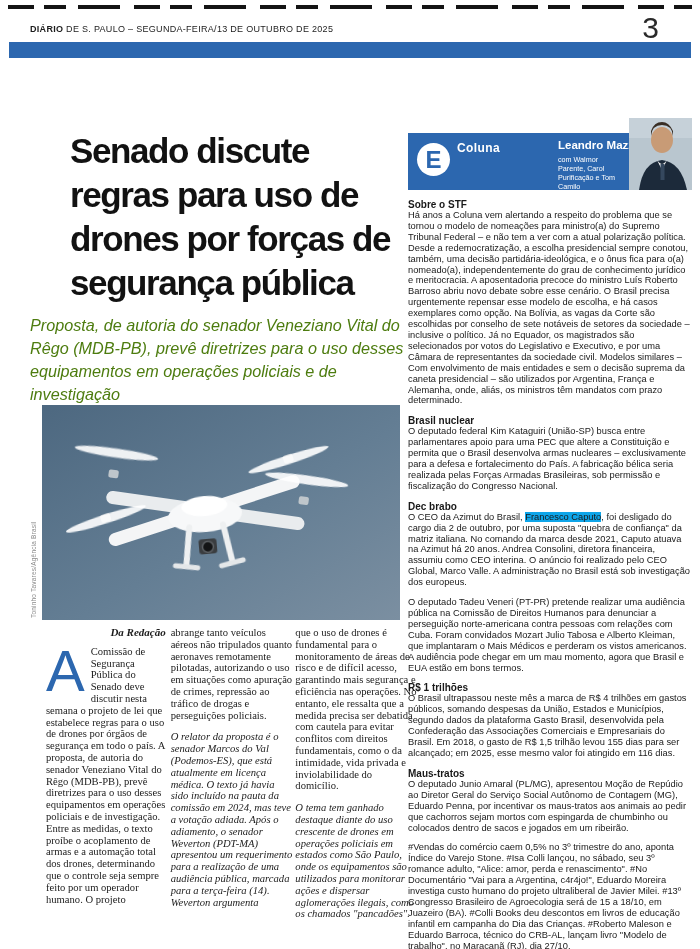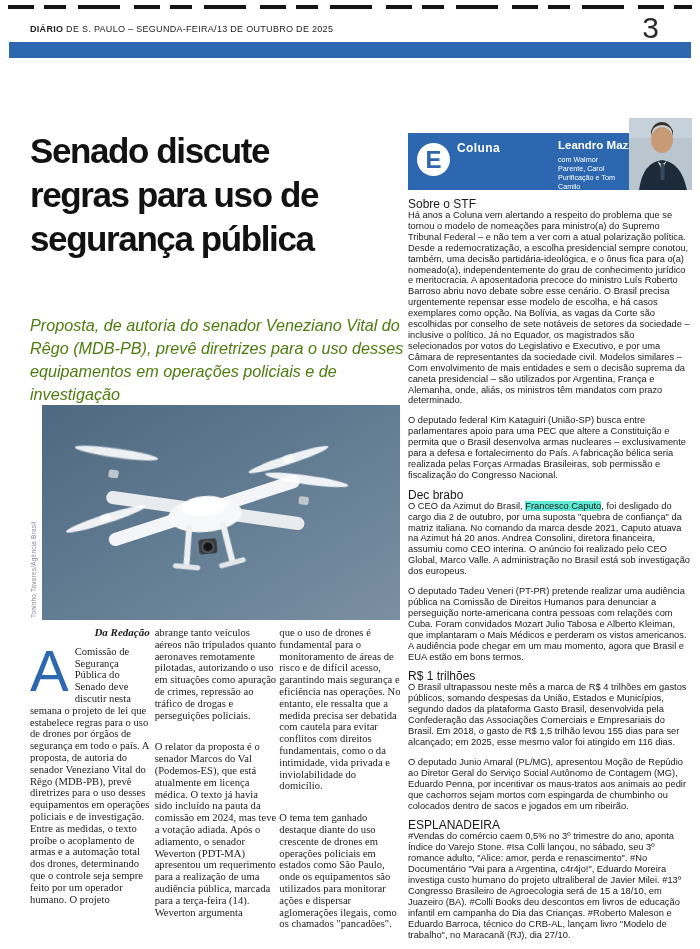--- a/index.html
+++ b/index.html
@@ -12,70 +12,71 @@
     background:repeating-linear-gradient(90deg,#141414 0 26px,transparent 26px 36px,#141414 36px 58px,transparent 58px 70px,#141414 70px 112px,transparent 112px 126px); }
 
   .masthead { position:absolute; top:24px; left:30px; font-size:9px; letter-spacing:.3px; color:#1c1c1c; }
   .masthead b { font-weight:700; }
   .page-number { position:absolute; top:11px; right:36px; font-size:30px; font-weight:400; color:#2a2a2a; }
   .blue-bar { position:absolute; top:42px; left:9px; width:682px; height:16px; background:#2c67af; }
 
   
   .headline { position:absolute; left:30px; top:129px; width:374px; font-size:35px; line-height:44px;
     font-weight:700; letter-spacing:-1.4px; color:#121212; }
-  .headline span { display:block; }
+  .headline span { display:block;margin-left:40px; }
   .subheadline { position:absolute; left:30px; top:314px; width:374px; font-style:italic; font-size:16.2px;
     line-height:23px; color:#4d7c0f; }
 
   .photo { position:absolute; left:42px; top:405px; width:358px; height:215px; overflow:hidden; }
   .photo svg { display:block; }
   .photo-credit { position:absolute; left:30px; top:458px; height:160px; writing-mode:vertical-rl;
     transform:rotate(180deg); font-size:6.5px; color:#8a8a8a; letter-spacing:.2px; white-space:nowrap; }
 
-  .article { position:absolute; left:30px; top:627px; width:372px; display:flex; gap:2px;
+  .article { position:absolute; left:46px; top:627px; width:372px; display:flex; gap:2px;
     font-family:"Liberation Serif", serif; font-size:10.6px; line-height:11.8px; color:#1b1b1b; }
   .article .col { flex:1; min-width:0; }
   .byline { font-style:italic; font-weight:700; font-size:11px; text-align:right; margin-bottom:7px; padding-right:3px; }
   .dropcap { float:left; font-family:"Liberation Sans", sans-serif; font-weight:400; font-size:58px;
     line-height:46px; color:#2c67af; margin:2px 6px 0 0; }
-  .article p + p { margin-top:20px; }
+  .article p + p { margin-top:10px;font-style:italic; }
 
   
   .esplanada { position:absolute; left:408px; top:133px; width:284px; }
   .esp-box { position:relative; width:284px; height:57px; background:#2c67af; color:#fff; }
   .esp-logo { position:absolute; left:9px; top:10px; width:33px; height:33px; background:#ffffff; border-radius:50%;
     color:#2c67af; font-weight:700; font-size:24px; display:flex; align-items:center; justify-content:center; }
   .esp-kicker { position:absolute; left:49px; top:8px; font-size:12px; font-weight:700; letter-spacing:.4px; }
   .esp-brand { position:absolute; left:49px; top:17px; font-size:19.5px; font-weight:700; letter-spacing:.2px; }
   .esp-url { position:absolute; left:9px; top:55px; font-size:11px; font-weight:700; }
   .esp-author { position:absolute; left:150px; top:6px; font-size:11.5px; font-weight:700; }
   .esp-with { position:absolute; left:150px; top:22px; font-size:7.2px; line-height:9px; width:66px; }
   .esp-photo { position:absolute; right:0; top:-15px; width:63px; height:72px; overflow:hidden; }
 
   .sections { margin-top:9px; width:282px; font-size:9.3px; line-height:10.9px; color:#191919; }
   .section { margin-bottom:9px; }
-  .sec-h { font-weight:400; font-size:12px; line-height:11px; }
-  .hl { background:#5eead4; }
+  .sec-h { font-weight:700; font-size:10px; line-height:11px; }
+  .hl { background:#0ea5e9; }
 </style>
 </head>
 <body>
 
 <div class="page">
 
   <div class="top-dashes"></div>
 
   <div class="masthead">
     <b>DIÁRIO</b><span> DE S. PAULO – SEGUNDA-FEIRA/13 DE OUTUBRO DE 2025</span>
   </div>
   <div class="page-number">3</div>
   <div class="blue-bar"></div>
 
   <h1 class="headline">
     <span>Senado discute</span>
     <span>regras para uso de</span>
+    <span>drones por forças de</span>
     <span>segurança pública</span>
   </h1>
 
   <div class="subheadline">Proposta, de autoria do senador Veneziano Vital do Rêgo (MDB-PB), prevê diretrizes para o uso desses equipamentos em operações policiais e de investigação</div>
 
   <div class="photo">
     <svg width="358" height="215" viewBox="0 0 358 215" xmlns="http://www.w3.org/2000/svg">
       <defs>
         <linearGradient id="sky" x1="0" y1="0" x2="1" y2="1">
           <stop offset="0" stop-color="#4d6880"></stop>
@@ -143,36 +144,37 @@
           <rect x="31.5" y="46" width="4" height="16" fill="#35485e"></rect>
         </svg>
       </div>
     </div>
     <div class="sections">
         <div class="section">
           <div class="sec-h">Sobre o STF</div>
           <div class="sec-b"><span>Há anos a Coluna vem alertando a respeito do problema que se tornou o modelo de nomeações para ministro(a) do Supremo Tribunal Federal – e não tem a ver com a atual polarização política. Desde a redemocratização, a escolha presidencial sempre conotou, também, uma decisão partidária-ideológica, e o ônus fica para o(a) nomeado(a), independentemente do grau de conhecimento jurídico e meritocracia. A aposentadoria precoce do ministro Luís Roberto Barroso abriu novo debate sobre esse cenário. O Brasil precisa urgentemente repensar esse modelo de escolha, e há casos exemplares como opção. Na Bolívia, as vagas da Corte são escolhidas por conselho de sete notáveis de setores da sociedade – inclusive o político. Já no Equador, os magistrados são selecionados por votos do Legislativo e Executivo, e por uma Câmara de representantes da sociedade civil. Modelos similares – Com envolvimento de mais entidades e sem o decisão suprema da caneta presidencial – são utilizados por Argentina, França e Alemanha, onde, aliás, os ministros têm mandatos com prazo determinado.</span></div>
         </div>
         <div class="section">
+          <div class="sec-h">Brasil nuclear</div>
           <div class="sec-b"><span>O deputado federal Kim Kataguiri (União-SP) busca entre parlamentares apoio para uma PEC que altere a Constituição e permita que o Brasil desenvolva armas nucleares – exclusivamente para a defesa e fortalecimento do País. A fabricação bélica seria realizada pelas Forças Armadas Brasileiras, sob permissão e fiscalização do Congresso Nacional.</span></div>
         </div>
         <div class="section">
           <div class="sec-h">Dec brabo</div>
           <div class="sec-b"><span>O CEO da Azimut do Brasil, </span><span class="hl">Francesco Caputo</span><span>, foi desligado do cargo dia 2 de outubro, por uma suposta "quebra de confiança" da matriz italiana. No comando da marca desde 2021, Caputo atuava na Azimut há 20 anos. Andrea Consolini, diretora financeira, assumiu como CEO interina. O anúncio foi realizado pelo CEO Global, Marco Valle. A administração no Brasil está sob investigação dos europeus.</span></div>
         </div>
         <div class="section">
           <div class="sec-b"><span>O deputado Tadeu Veneri (PT-PR) pretende realizar uma audiência pública na Comissão de Direitos Humanos para denunciar a perseguição norte-americana contra pessoas com relações com Cuba. Foram convidados Mozart Julio Tabosa e Alberto Kleiman, que implantaram o Mais Médicos e perderam os vistos americanos. A audiência pode chegar em um mau momento, agora que Brasil e EUA estão em bons termos.</span></div>
         </div>
         <div class="section">
           <div class="sec-h">R$ 1 trilhões</div>
           <div class="sec-b"><span>O Brasil ultrapassou neste mês a marca de R$ 4 trilhões em gastos públicos, somando despesas da União, Estados e Municípios, segundo dados da plataforma Gasto Brasil, desenvolvida pela Confederação das Associações Comerciais e Empresariais do Brasil. Em 2018, o gasto de R$ 1,5 trilhão levou 155 dias para ser alcançado; em 2025, esse mesmo valor foi atingido em 116 dias.</span></div>
         </div>
         <div class="section">
+          <div class="sec-h">Maus-tratos</div>
           <div class="sec-b"><span>O deputado Junio Amaral (PL/MG), apresentou Moção de Repúdio ao Diretor Geral do Serviço Social Autônomo de Contagem (MG), Eduardo Penna, por incentivar os maus-tratos aos animais ao pedir que cachorros sejam mortos com espingarda de chumbinho ou colocados dentro de sacos e jogados em um ribeirão.</span></div>
         </div>
         <div class="section">
-          <div class="sec-h">ESPLANADEIRA</div>
           <div class="sec-b"><span>#Vendas do comércio caem 0,5% no 3º trimestre do ano, aponta Índice do Varejo Stone. #Isa Colli lançou, no sábado, seu 3º romance adulto, "Alice: amor, perda e renascimento". #No Documentário "Vai para a Argentina, c4r4jo!", Eduardo Moreira investiga custo humano do projeto ultraliberal de Javier Milei. #13º Congresso Brasileiro de Agroecologia será de 15 a 18/10, em Juazeiro (BA). #Colli Books deu descontos em livros de educação infantil em campanha do Dia das Crianças. #Roberto Maleson e Eduardo Barroca, técnico do CRB-AL, lançam livro "Modelo de trabalho", no Maracanã (RJ), dia 27/10.</span></div>
         </div>
       </div>
   </div>
 
 </div>
 
 </body></html>

